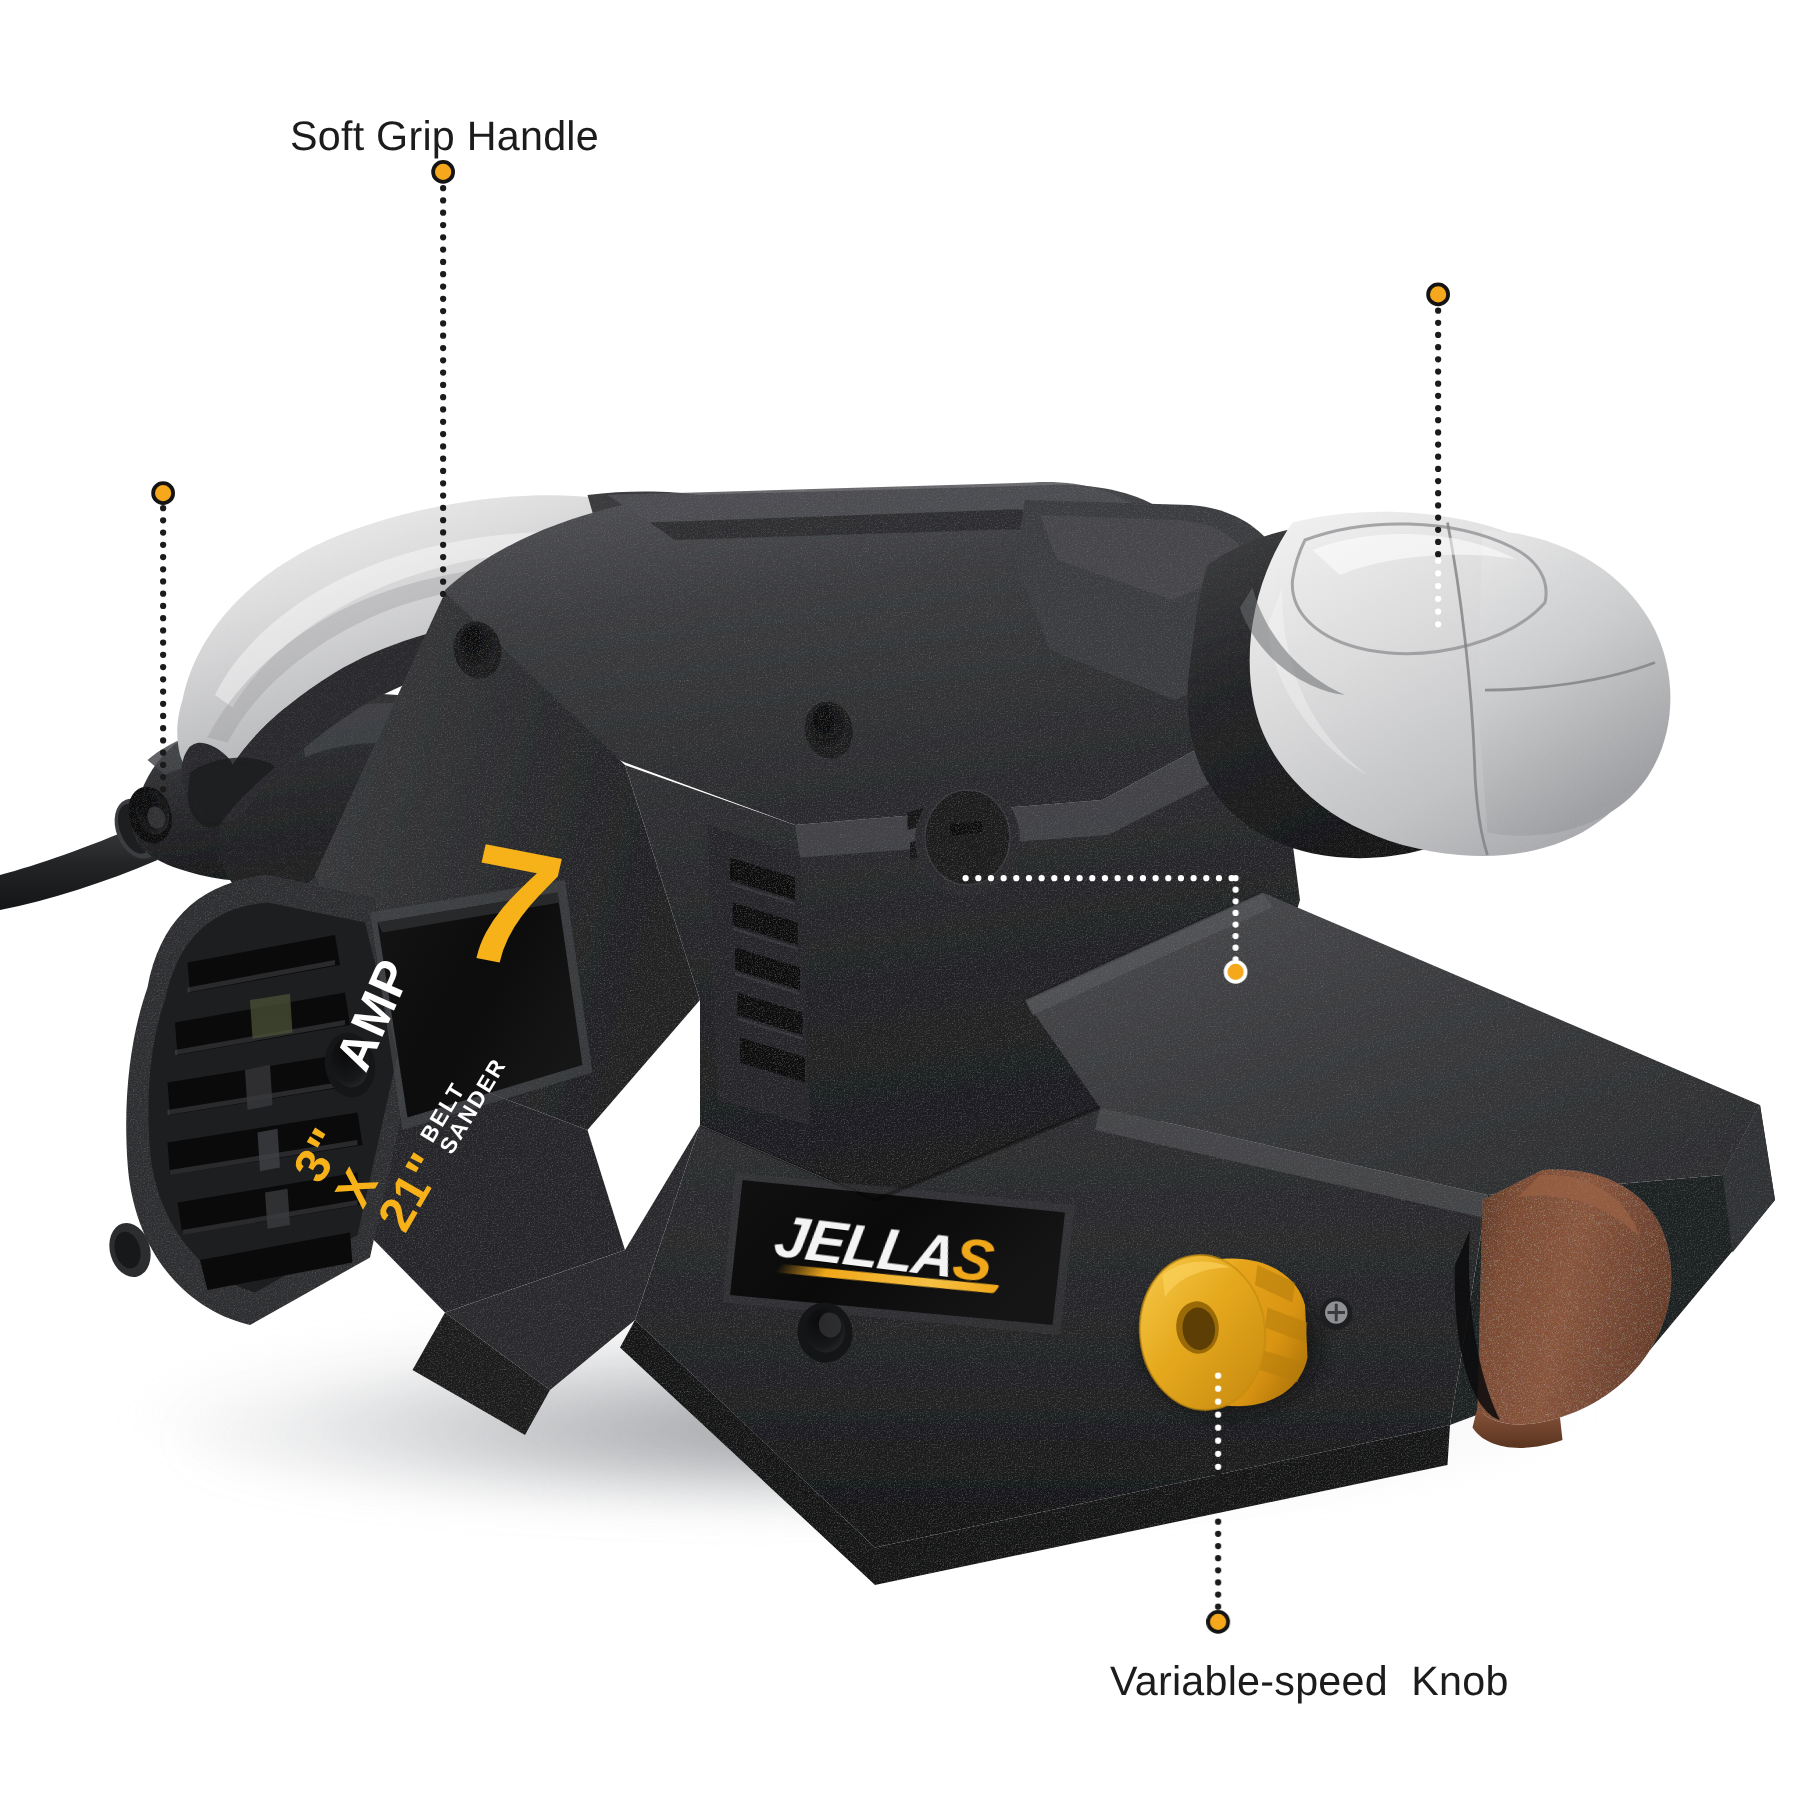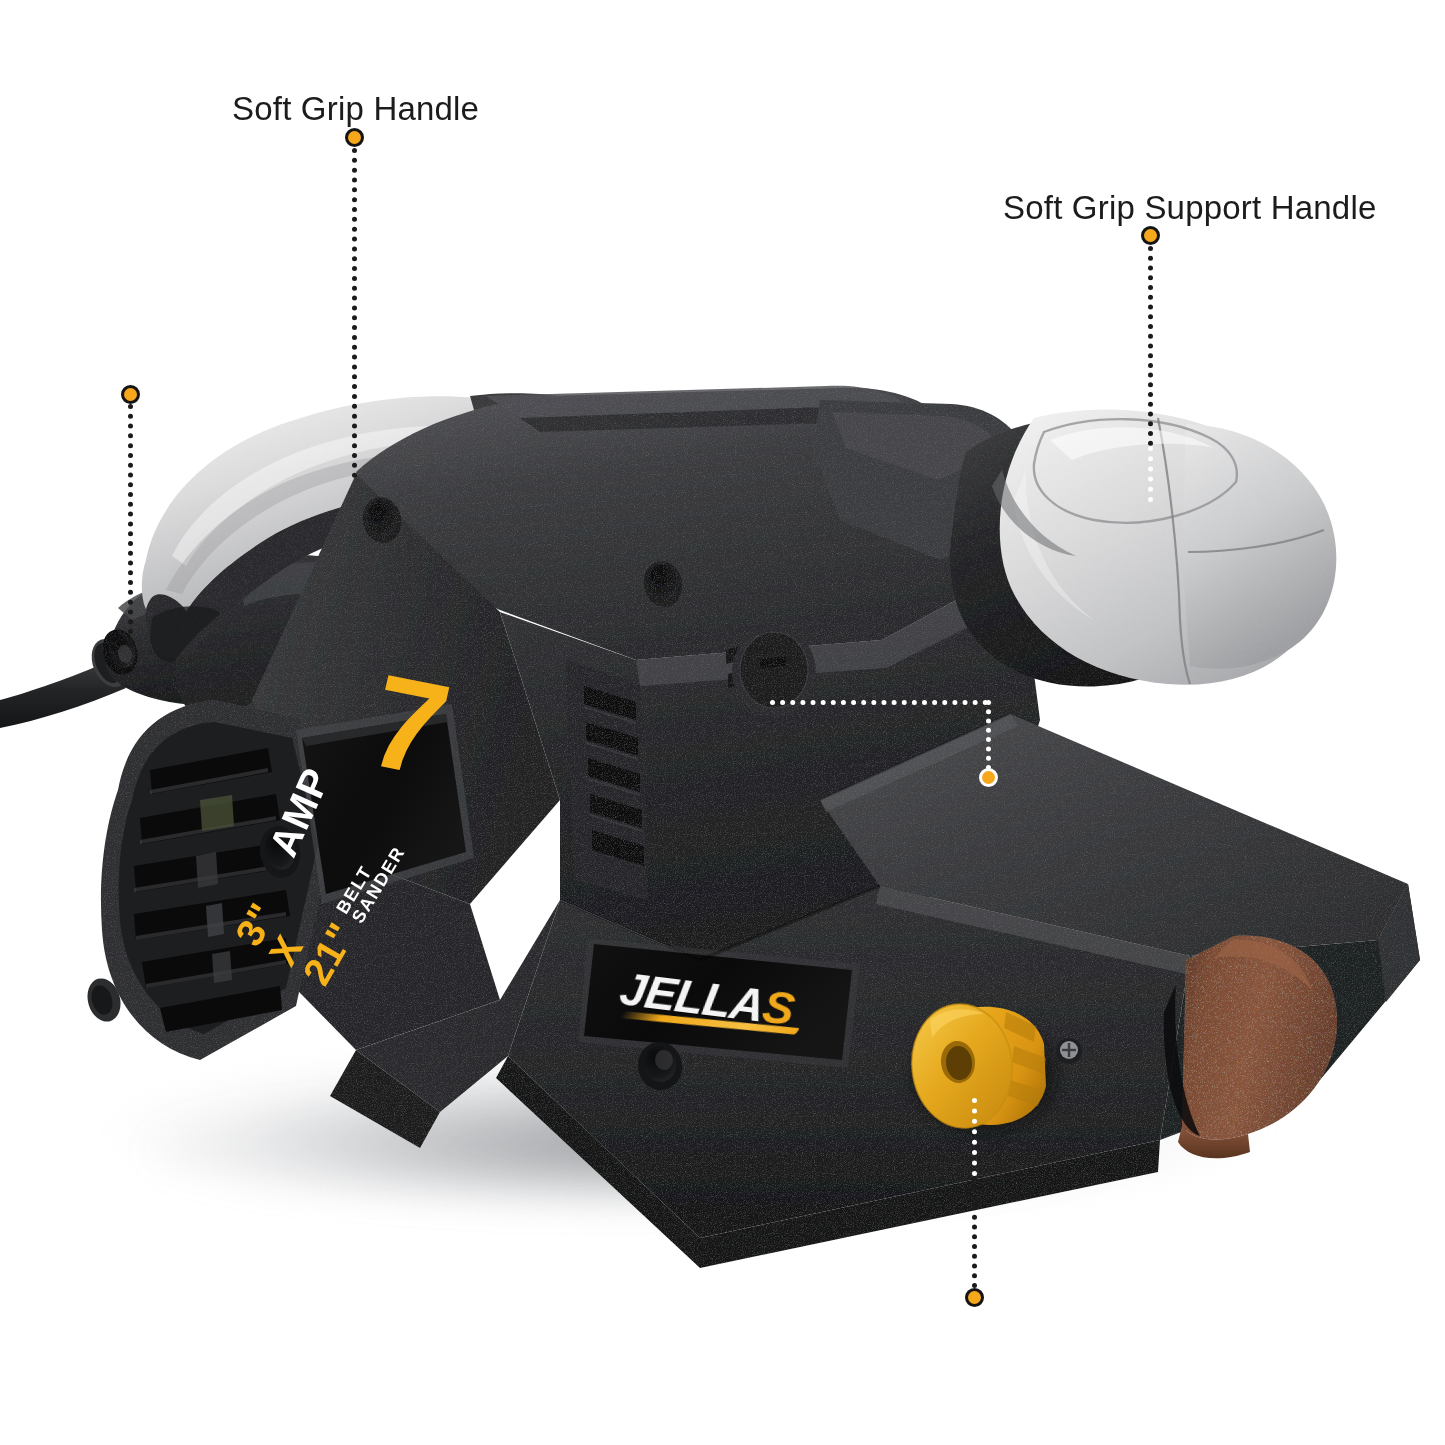--- a/index.html
+++ b/index.html
@@ -585,27 +585,27 @@
     <div class="logo-swoosh"></div>
   </div>
 
   <div class="leader-v" style="left:352px; top:148px; height:330px;"></div>
   <div class="callout-dot" style="left:345px; top:128px;"></div>
   <div class="callout-label" style="left:232px; top:92px;">Soft Grip Handle</div>
 
   <div class="leader-v" style="left:1148px; top:246px; height:200px;"></div>
   <div class="leader-v white" style="left:1148px; top:446px; height:56px;"></div>
   <div class="callout-dot" style="left:1141px; top:226px;"></div>
-  <div class="callout-label" style="left:1003px; top:191px;">Soft Grip Support Handle</div>
 
   <div class="leader-v" style="left:128px; top:404px; height:240px;"></div>
   <div class="callout-dot" style="left:121px; top:385px;"></div>
 
   <div class="leader-h" style="left:770px; top:700px; width:218px;"></div>
   <div class="leader-v white" style="left:986px; top:700px; height:70px;"></div>
   <div class="callout-dot light-ring" style="left:979px; top:768px;"></div>
   <div class="callout-label light" style="left:928px; top:803px;">Carbon brushes</div>
 
   <div class="leader-v white" style="left:972px; top:1098px; height:78px;"></div>
   <div class="leader-v" style="left:972px; top:1176px; height:112px;"></div>
   <div class="callout-dot" style="left:965px; top:1288px;"></div>
+  <div class="callout-label" style="left:888px; top:1328px;">Variable-speed  Knob</div>
 
 </div>
 
 </body></html>

